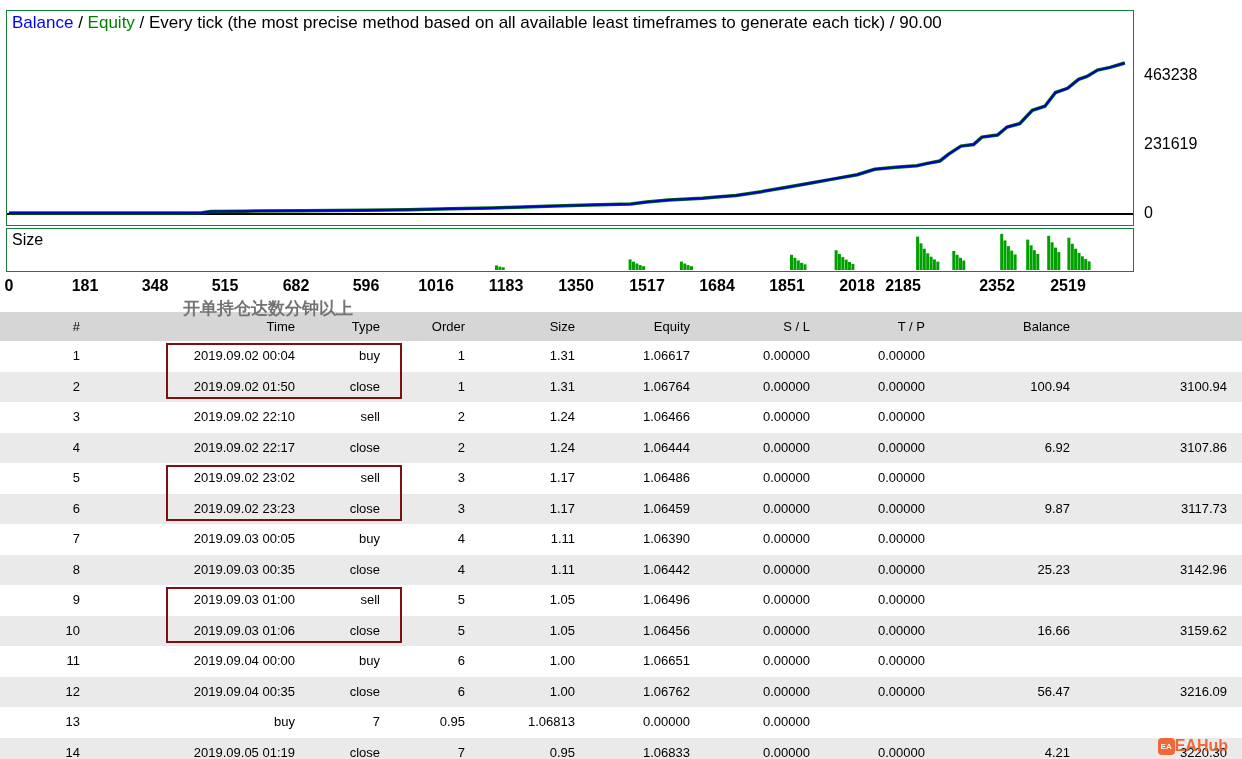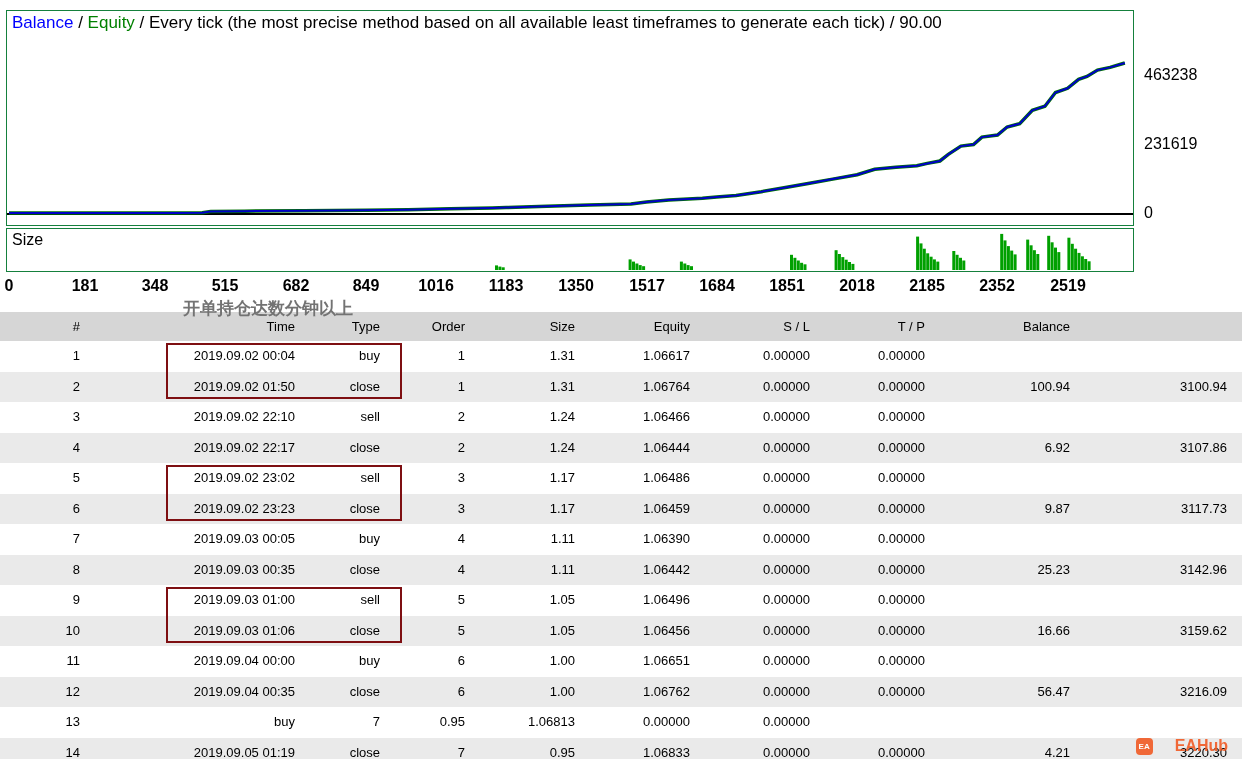--- a/index.html
+++ b/index.html
@@ -37,21 +37,21 @@
   .cell:nth-child(4){width:85px;}
   .cell:nth-child(5){width:110px;}
   .cell:nth-child(6){width:115px;}
   .cell:nth-child(7){width:120px;}
   .cell:nth-child(8){width:115px;}
   .cell:nth-child(9){width:145px;}
   .cell:nth-child(10){width:157px;}
   .hl-box{position:absolute;left:166px;width:236px;box-sizing:border-box;z-index:5;background:transparent;}
 
   
-  .watermark{position:absolute;right:14px;bottom:4px;display:flex;align-items:center;gap:22px;opacity:.9;z-index:7;}
+  .watermark{position:absolute;right:14px;bottom:4px;display:flex;align-items:center;gap:0;opacity:.9;z-index:7;}
   .wm-icon{width:17px;height:17px;border-radius:4px;color:#fff;font-size:8px;font-weight:bold;
            display:flex;align-items:center;justify-content:center;}
   .wm-label{font-size:16px;font-weight:bold;}
 </style>
 </head>
 <body>
 
 <div class="page">
 
   <div class="chart-panel" id="balance-panel">
@@ -130,29 +130,29 @@
         <rect x="1080.6" y="32.3" width="3" height="8.7" fill="#00a000"></rect>
       </svg>
   </div>
 
   <div class="x-axis">
       <div class="x-tick" style="left: 2px;">0</div>
       <div class="x-tick" style="left: 78px;">181</div>
       <div class="x-tick" style="left: 148px;">348</div>
       <div class="x-tick" style="left: 218px;">515</div>
       <div class="x-tick" style="left: 289px;">682</div>
-      <div class="x-tick" style="left: 359px;">849</div>
+      <div class="x-tick" style="left: 359px;">596</div>
       <div class="x-tick" style="left: 429px;">1016</div>
       <div class="x-tick" style="left: 499px;">1183</div>
       <div class="x-tick" style="left: 569px;">1350</div>
       <div class="x-tick" style="left: 640px;">1517</div>
       <div class="x-tick" style="left: 710px;">1684</div>
       <div class="x-tick" style="left: 780px;">1851</div>
       <div class="x-tick" style="left: 850px;">2018</div>
-      <div class="x-tick" style="left: 920px;">2185</div>
+      <div class="x-tick" style="left: 896px;">2185</div>
       <div class="x-tick" style="left: 990px;">2352</div>
       <div class="x-tick" style="left: 1061px;">2519</div>
     </div>
 
   <div class="annotation" style="color: #737373;">开单持仓达数分钟以上</div>
 
   <div class="table">
     <div class="thead">
         <div class="cell">#</div>
         <div class="cell">Time</div>

